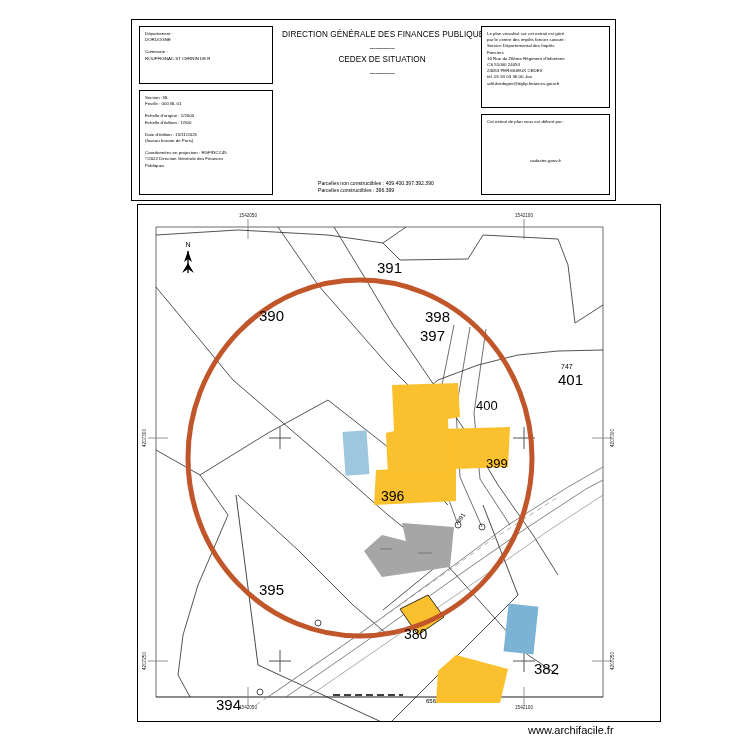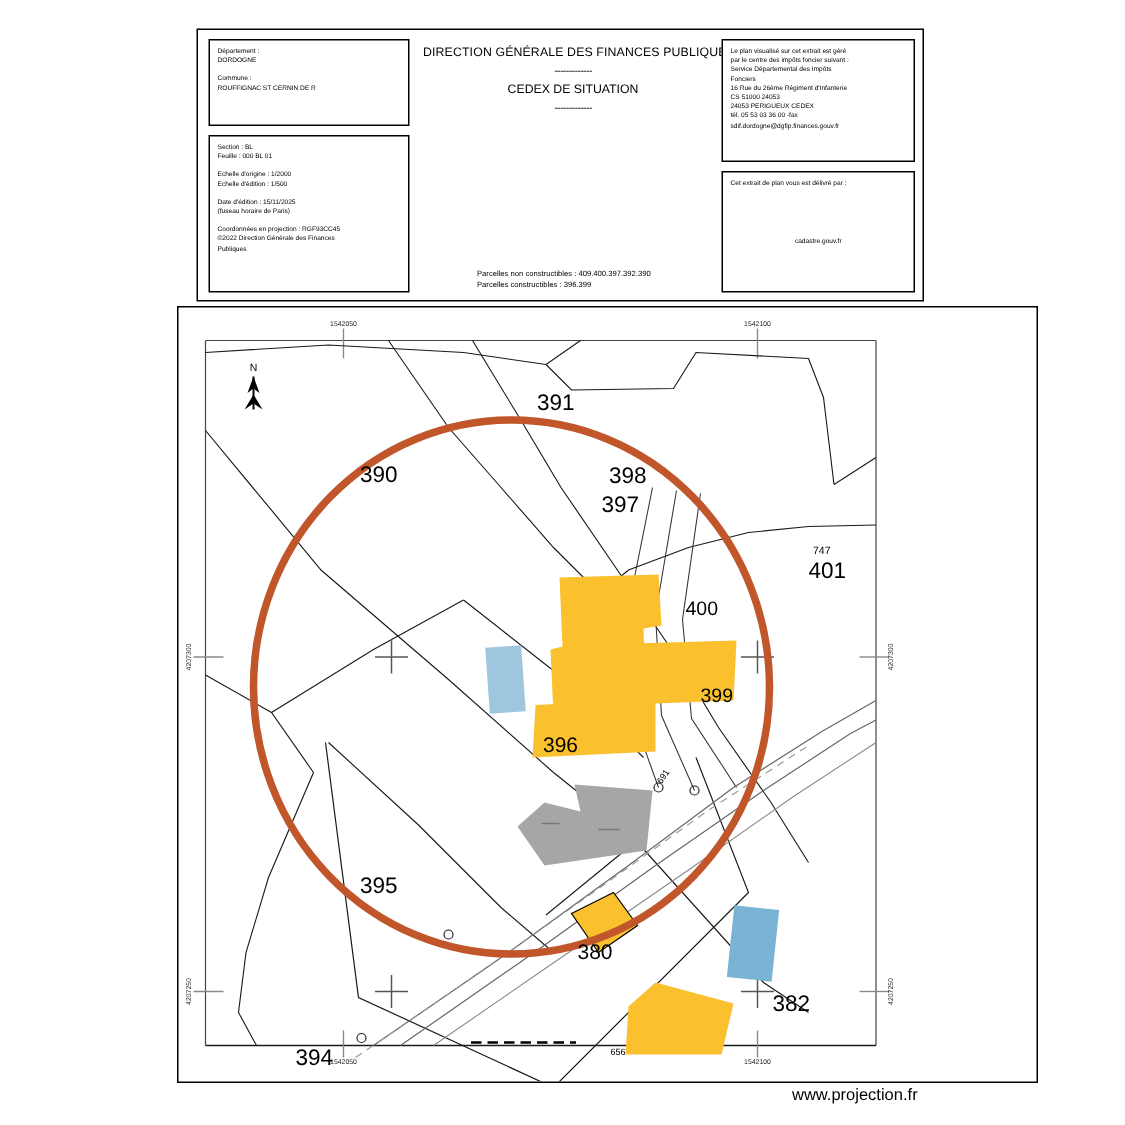--- a/index.html
+++ b/index.html
@@ -94,23 +94,23 @@
     right: 0;
     top: 43px;
     text-align: center;
     font-size: 4.4px;
     color: #000;
   }
 
   
   #mapframe {
     position: absolute;
-    left: 118px;
+    left: 137px;
     top: 204px;
-    width: 574px;
+    width: 524px;
     height: 518px;
     border: 1px solid #000;
     box-sizing: border-box;
     background: #fff;
     overflow: hidden;
   }
   #mapsvg { position: absolute; left: 0; top: 0; }
 
   
   #footer-url {
@@ -327,15 +327,15 @@
         <text x="121" y="390" font-size="15">395</text>
         <text x="266" y="434" font-size="14">380</text>
         <text x="396" y="469" font-size="15">382</text>
         <text x="78" y="505" font-size="15">394</text>
         <text x="288" y="498" font-size="6">656</text>
         <text x="322" y="318" font-size="6" transform="rotate(-56 322 318)">691</text>
       </g>
     </svg>
   </div>
 
-  <div id="footer-url">www.projection.fr</div>
+  <div id="footer-url">www.archifacile.fr</div>
 
 </div>
 
 </body></html>

